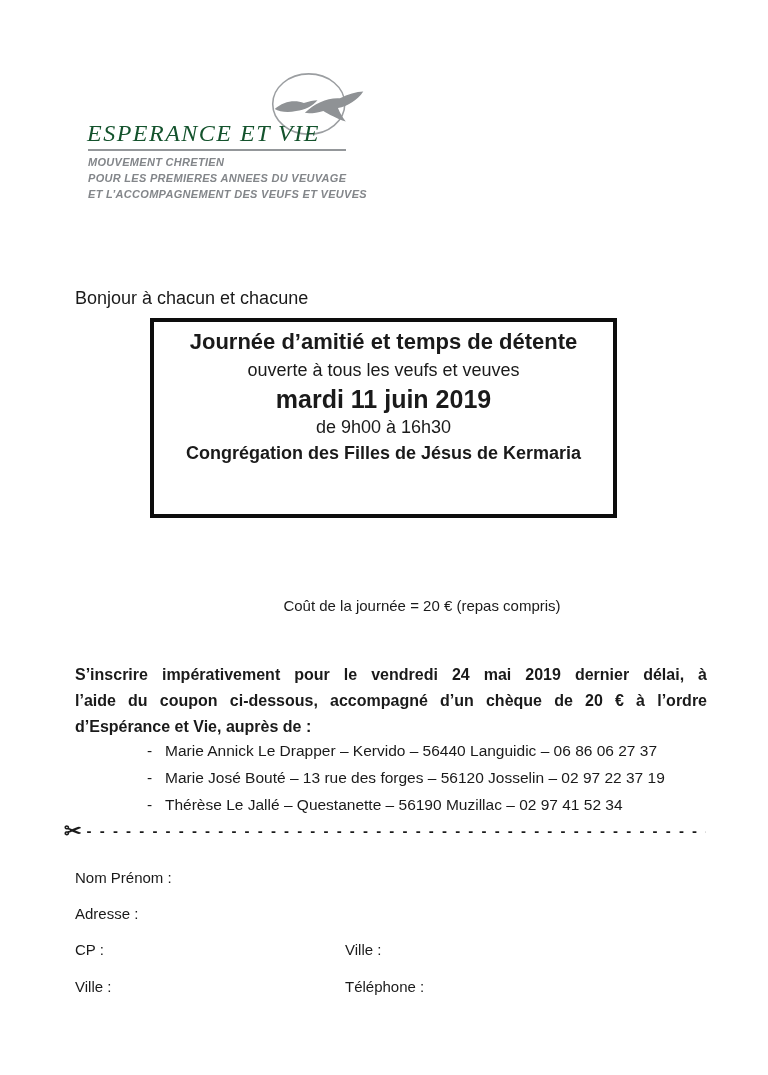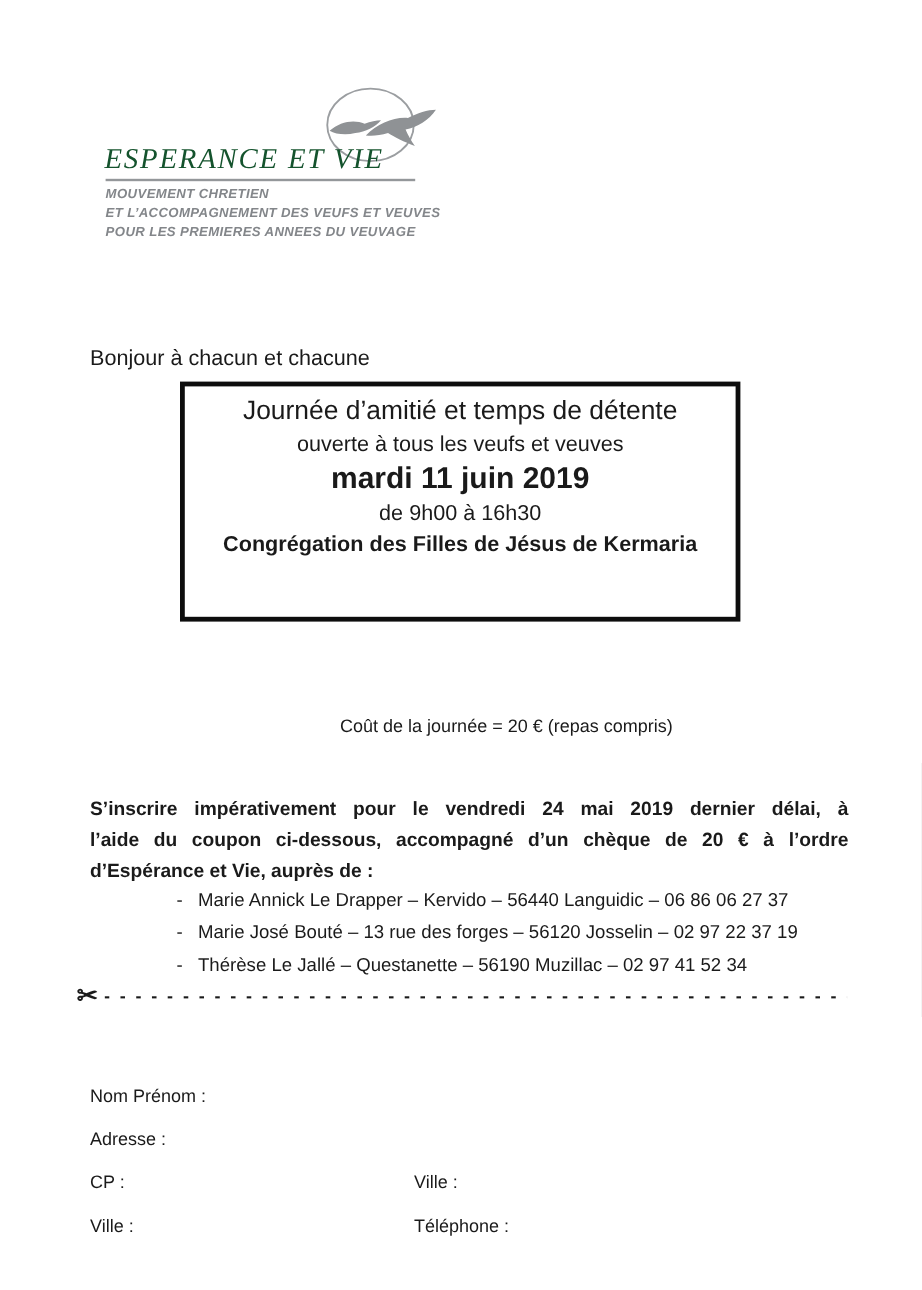--- a/index.html
+++ b/index.html
@@ -22,21 +22,21 @@
     color:#83868a;line-height:16px;letter-spacing:.3px;white-space:nowrap;
   }
   
   .greeting{position:absolute;left:75px;top:288px;font-size:18px;}
   
   .event-box{
     position:absolute;left:150px;top:318px;width:467px;height:200px;
     box-sizing:border-box;border:4.5px solid #0d0d0d;text-align:center;
     padding-top:7px;
   }
-  .ev-title{font-size:22px;font-weight:normal;white-space:nowrap;}
+  .ev-title{font-size:22px;font-weight:bold;white-space:nowrap;}
   .ev-sub{font-size:18px;margin-top:5px;}
   .ev-date{font-size:25px;font-weight:bold;margin-top:4px;}
   .ev-time{font-size:18px;margin-top:3px;}
   .ev-venue{font-size:18px;font-weight:bold;margin-top:5px;white-space:nowrap;}
   .ev-city{font-size:19px;margin-top:4px;}
   .ev-city .city-bold{font-size:23px;font-weight:bold;}
   
   .theme-box{
     position:absolute;left:167px;top:540px;width:433px;height:36px;
     box-sizing:border-box;border:2.5px solid #0d0d0d;text-align:center;
@@ -53,40 +53,40 @@
   .contact-row{display:flex;}
   .contact-dash{width:18px;}
   
   .cutline{
     position:absolute;left:64px;top:816px;width:642px;height:28px;
     display:flex;align-items:center;white-space:nowrap;overflow:hidden;
   }
   .scissors{font-size:21px;font-weight:bold;line-height:1;flex:0 0 auto;}
   .dashes{font-size:15px;font-weight:bold;letter-spacing:2px;margin-left:5px;overflow:hidden;}
   
-  .form-row{position:absolute;left:75px;width:620px;font-size:15px;margin-top:36px;}
+  .form-row{position:absolute;left:75px;width:620px;font-size:15px;}
   .form-row .second-col{position:absolute;left:270px;top:0;}
   .row-nom{top:869px;} .row-adresse{top:905px;} .row-cp{top:941px;} .row-mail{top:978px;}
 </style>
 </head>
 <body>
 
 <div class="page">
 
   <svg class="logo-icon" viewBox="0 0 115 80" xmlns="http://www.w3.org/2000/svg">
     <ellipse cx="48" cy="37" rx="37" ry="31" fill="none" stroke="#9b9ea1" stroke-width="1.6"></ellipse>
     <path fill="#8f9295" d="M13 42 C22 34, 34 32, 43 36 C48 34, 53 33, 57 33 C52 39, 44 43, 35 44 C27 46, 18 45, 13 42 Z"></path>
     <path fill="#8f9295" d="M44 46 C54 36, 68 30, 80 31 C88 27, 97 24, 104 24 C98 33, 88 39, 78 41 C80 46, 83 51, 86 55 C77 52, 68 47, 63 44 C56 46, 49 47, 44 46 Z"></path>
   </svg>
   <div class="logo-title">ESPERANCE ET VIE</div>
   <div class="logo-rule"></div>
   <div class="logo-taglines">
     <div>MOUVEMENT CHRETIEN</div>
+    <div>POUR LES PREMIERES ANNEES DU VEUVAGE</div>
     <div>ET L’ACCOMPAGNEMENT DES VEUFS ET VEUVES</div>
-    <div>POUR LES PREMIERES ANNEES DU VEUVAGE</div>
   </div>
 
   <div class="greeting">Bonjour à chacun et chacune</div>
 
   <div class="event-box">
     <div class="ev-title">Journée d’amitié et temps de détente</div>
     <div class="ev-sub">ouverte à tous les veufs et veuves</div>
     <div class="ev-date">mardi 11 juin 2019</div>
     <div class="ev-time">de 9h00 à 16h30</div>
     <div class="ev-venue">Congrégation des Filles de Jésus de Kermaria</div>

